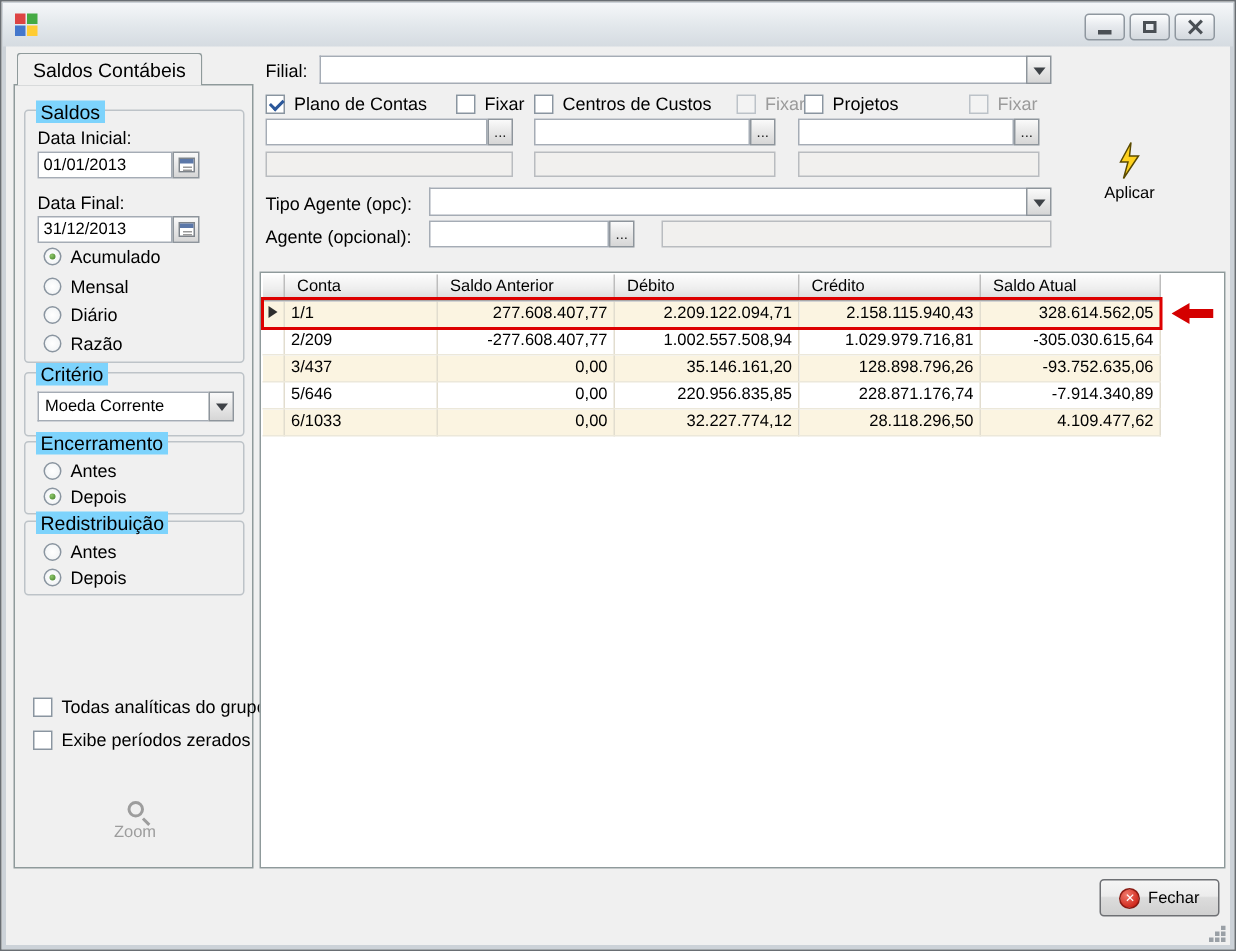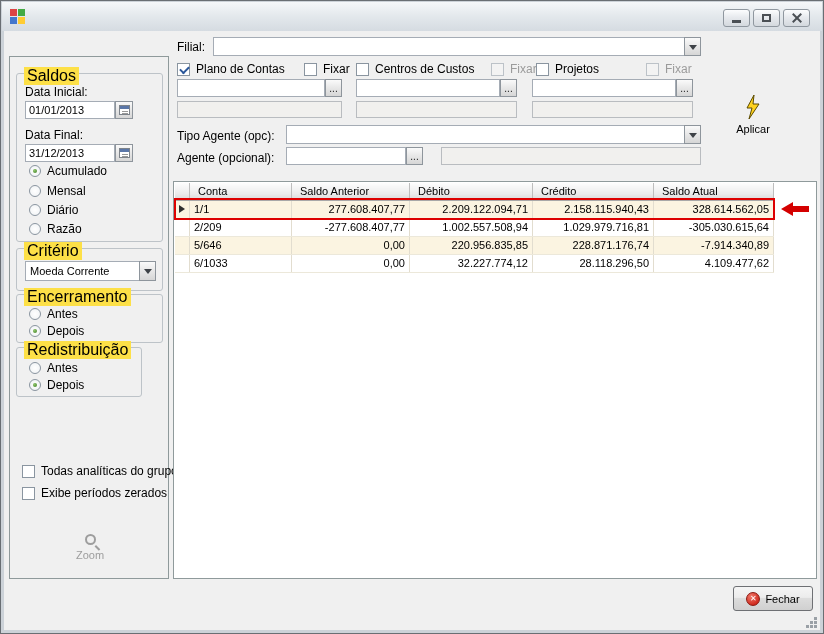--- a/index.html
+++ b/index.html
@@ -27,21 +27,21 @@
             width:2px; height:12px; background:#4a4f54; }
   .g-close::before { transform:rotate(45deg); } .g-close::after { transform:rotate(-45deg); }
 
   
   .vtab { position:absolute; left:10px; top:34px; height:22px; padding:3px 10px 0;
           background:#f0f0f0; border:1px solid #8f9a9b; border-bottom:none;
           border-radius:3px 3px 0 0; font-size:13px; z-index:3; }
   .left-panel { position:absolute; left:8px; top:55px; width:160px; height:523px;
                 border:1px solid #8f9a9b; background:#f0f0f0; }
   .group { position:absolute; border:1px solid #bdc3c8; border-radius:3px; }
-  .legend { position:absolute; top:-7px; left:7px; background:#fde047; padding:0 3px; font-size:16px; }
+  .legend { position:absolute; top:-7px; left:7px; background:#7dd3fc; padding:0 3px; font-size:13px; }
 
   .edit { background:#fff; border:1px solid #a5acb5; font-size:11px; display:flex;
           align-items:center; padding:0 3px; white-space:nowrap; overflow:hidden; }
   .edit.gray { background:#f1f0ee; border-color:#b9bcc0; }
   .btn3d { background:linear-gradient(#fafafa,#e9e9e9 45%,#d6d6d6); border:1px solid #8e959c;
            display:flex; align-items:center; justify-content:center; font-size:10px; color:#222; }
   .cal { width:11px; height:10px; border:1px solid #7d838a; background:#fff; position:relative; }
   .cal::before { content:""; position:absolute; left:0; right:0; top:0; height:3px; background:#5b77a8; }
   .cal::after { content:""; position:absolute; left:2px; top:5px; width:6px; height:1px;
                 background:#999; box-shadow:0 2px 0 #999; }
@@ -124,20 +124,21 @@
         </div>
       <div class="winbtn">
           <span class="g-max"></span>
         </div>
       <div class="winbtn">
           <span class="g-close"></span>
         </div>
     </div>
   </div>
 
+  <div class="vtab">Saldos Contábeis</div>
   <div class="left-panel">
 
     <div class="group" style="left:6px;top:16px;width:147px;height:169px">
       <span class="legend">Saldos</span>
       <span class="lbl abs" style="left:8px;top:11px">Data Inicial:</span>
       <div class="abs" style="left:8px;top:27px;display:flex">
         <div class="edit" style="width:90px;height:18px">
           <span>01/01/2013</span>
         </div>
         <div class="btn3d" style="width:18px;height:18px">
@@ -188,21 +189,21 @@
       <div class="radio-row abs" style="left:12px;top:12px">
         <span class="radio"></span>
         <span class="lbl">Antes</span>
       </div>
       <div class="radio-row abs" style="left:12px;top:29px">
         <span class="radio on"></span>
         <span class="lbl">Depois</span>
       </div>
     </div>
 
-    <div class="group" style="left:6px;top:290px;width:126px;height:50px">
+    <div class="group" style="left:6px;top:290px;width:147px;height:50px">
       <span class="legend">Redistribuição</span>
       <div class="radio-row abs" style="left:12px;top:13px">
         <span class="radio"></span>
         <span class="lbl">Antes</span>
       </div>
       <div class="radio-row abs" style="left:12px;top:30px">
         <span class="radio on"></span>
         <span class="lbl">Depois</span>
       </div>
     </div>
@@ -331,20 +332,28 @@
         <tr>
           <td></td>
           <td>2/209</td>
           <td class="num">-277.608.407,77</td>
           <td class="num">1.002.557.508,94</td>
           <td class="num">1.029.979.716,81</td>
           <td class="num">-305.030.615,64</td>
         </tr>
         <tr>
           <td></td>
+          <td>3/437</td>
+          <td class="num">0,00</td>
+          <td class="num">35.146.161,20</td>
+          <td class="num">128.898.796,26</td>
+          <td class="num">-93.752.635,06</td>
+        </tr>
+        <tr>
+          <td></td>
           <td>5/646</td>
           <td class="num">0,00</td>
           <td class="num">220.956.835,85</td>
           <td class="num">228.871.176,74</td>
           <td class="num">-7.914.340,89</td>
         </tr>
         <tr>
           <td></td>
           <td>6/1033</td>
           <td class="num">0,00</td>

